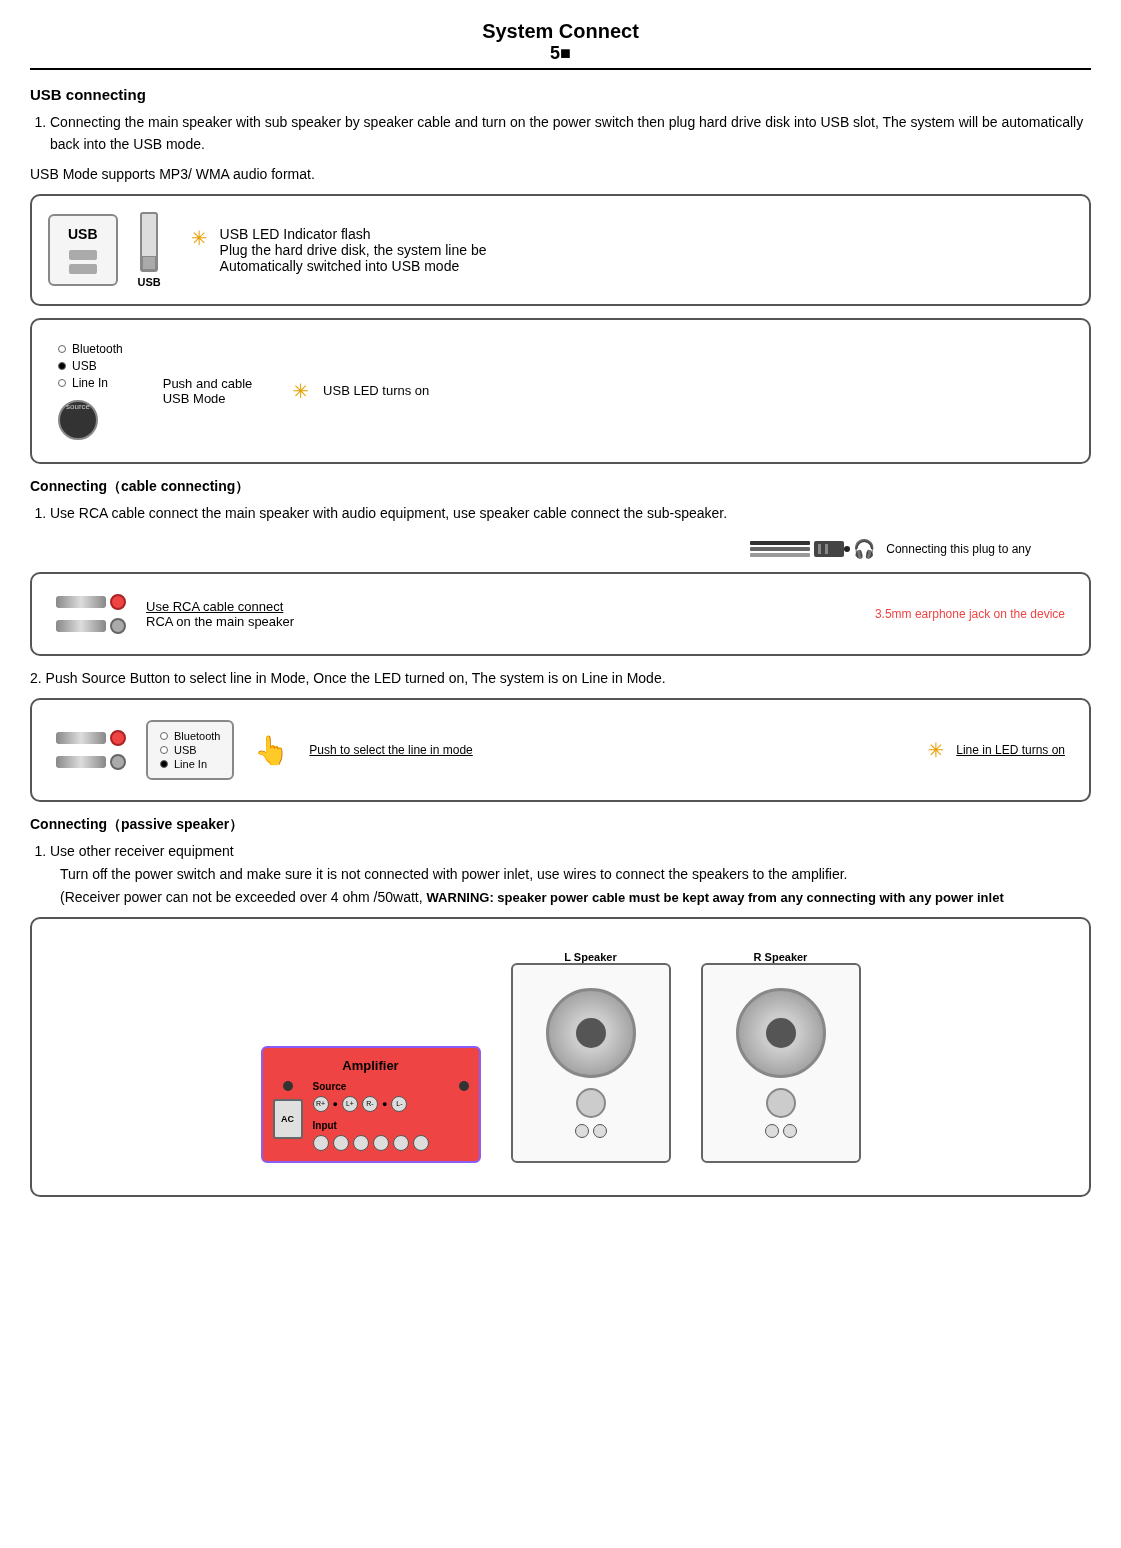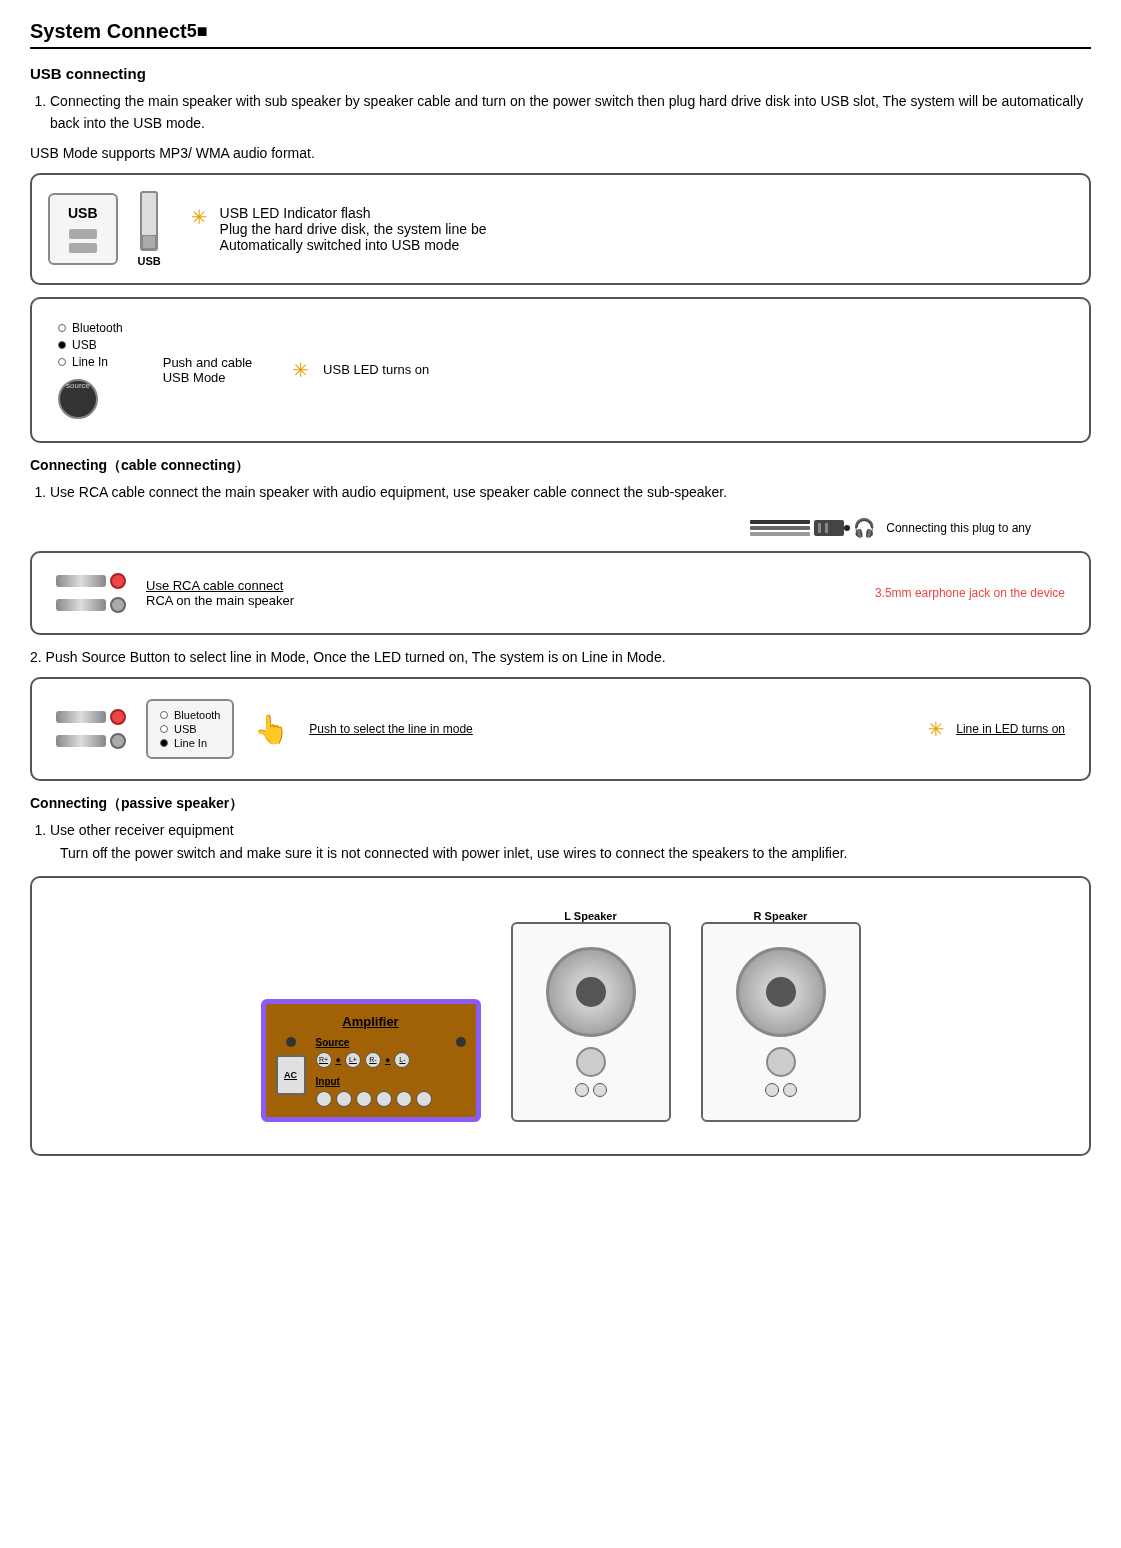--- a/index.html
+++ b/index.html
@@ -11,20 +11,21 @@
       width: 1121px;
       min-height: 1548px;
       padding: 20px 30px;
     }
     .page-header {
       display: flex;
       align-items: center;
       border-bottom: 2px solid #000;
       padding-bottom: 4px;
       margin-bottom: 16px;
+      flex-direction: column;
     }
     .page-title {
       font-size: 20px;
       font-weight: bold;
     }
     .page-number {
       font-size: 18px;
       font-weight: bold;
     }
     .section-title {
@@ -202,27 +203,26 @@
     }
     
     .amplifier-diagram {
       margin: 16px auto;
       display: flex;
       align-items: flex-end;
       justify-content: center;
       gap: 30px;
     }
     .amp-box {
-      border: 5px solid #8b5cf6;
+      border: 2px solid #8b5cf6;
       border-radius: 6px;
       width: 220px;
-      background: #a16207;
+      background: #ef4444;
       padding: 10px;
       font-size: 11px;
-      text-decoration: underline;
     }
     .amp-title {
       text-align: center;
       font-size: 13px;
       font-weight: bold;
       margin-bottom: 8px;
     }
     .amp-section {
       font-size: 10px;
       font-weight: bold;
@@ -516,20 +516,24 @@
 
 <div class="content-section">
   <div class="subsection-title">Connecting（passive speaker）</div>
   <ol>
     <li>
       <span>Use other receiver equipment</span>
       <br>
       <span style="padding-left:10px;">Turn off the power switch and make sure it is not connected with power inlet, use wires to connect the speakers to the amplifier.</span>
     </li>
   </ol>
+  <div style="padding-left:30px;margin-top:4px;">
+    <span>(Receiver power can not be exceeded over 4 ohm  /50watt,</span>
+    <span class="warning-text">WARNING: speaker power cable must be kept away from any connecting with any power inlet</span>
+  </div>
 
   <div style="border:2px solid #555;border-radius:10px;padding:16px;margin-top:12px;background:#fff;">
     <div class="amplifier-diagram">
 
       <div class="amp-box">
         <div class="amp-title">Amplifier</div>
         <div style="display:flex;align-items:flex-start;gap:10px;">
 
           <div style="display:flex;flex-direction:column;align-items:center;gap:8px;">
             <div class="dot-circle"></div>

